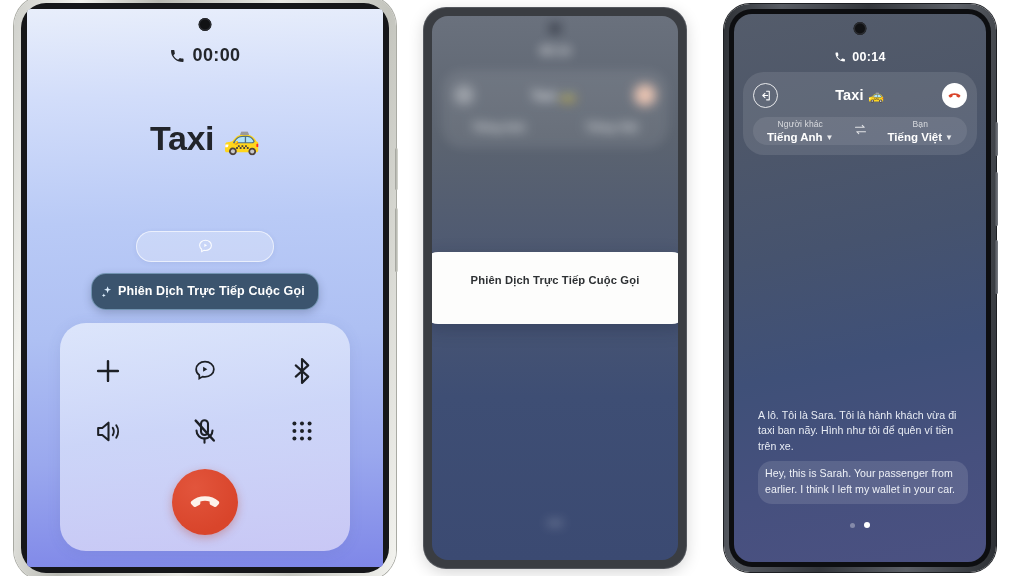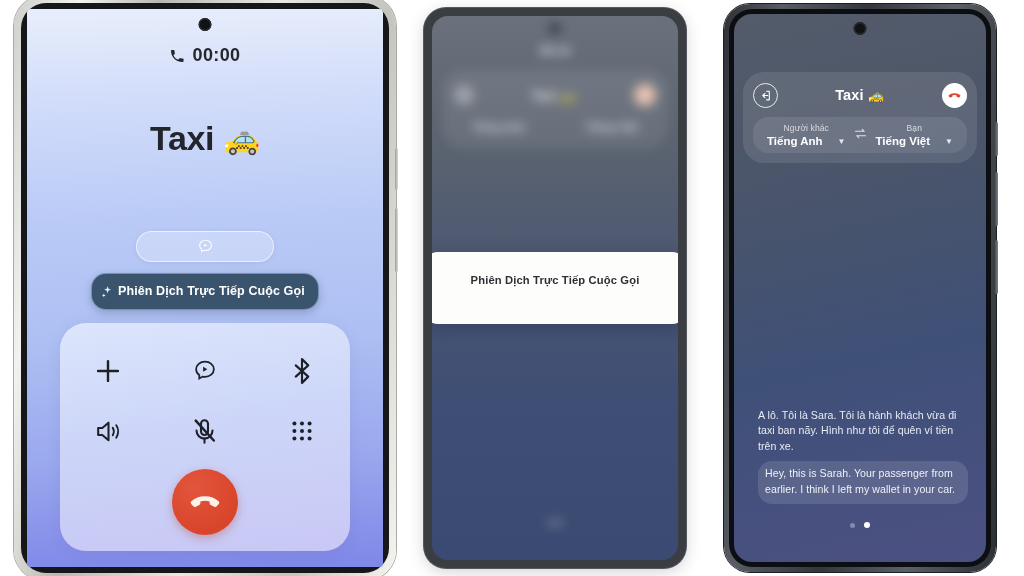--- a/index.html
+++ b/index.html
@@ -220,30 +220,30 @@
   .r-title {
     color:#fff; font-size:14.5px; font-weight:700; letter-spacing:.1px;
     display:flex; align-items:center; gap:5px;
   }
   .r-title .cab { font-size:13px; }
   .r-hangup {
     width:25px; height:25px; border-radius:50%; background:#fff;
     display:flex; align-items:center; justify-content:center;
   }
   .r-langbar {
-    margin-top:7px; height:36px; border-radius:15px;
+    margin-top:7px; height:28px; border-radius:15px;
     background:rgba(255,255,255,.09);
     display:flex; align-items:center; justify-content:space-between;
     padding:6px 14px;
   }
   .r-lang { text-align:center; }
   .r-lang .lab { color:rgba(255,255,255,.72); font-size:8.5px; letter-spacing:.1px; }
   .r-lang .val {
     color:#fff; font-size:11.5px; font-weight:700; margin-top:2px;
-    display:flex; align-items:center; justify-content:center; gap:15px;
+    display:flex; align-items:center; justify-content:center; gap:3px;
   }
   .chev { font-size:8px; opacity:.85; }
   .swap-ico { opacity:.8; }
 
   .r-msgs { position:absolute; left:24px; right:18px; bottom:58px; }
   .msg-plain {
     color:#e8ecf4; font-size:10.6px; line-height:1.46; letter-spacing:.05px;
     padding:0 6px 4px 0;
   }
   .msg-box {
@@ -395,20 +395,26 @@
   <div class="phone" id="phone-right">
     <div class="frame-outer"></div>
     <div class="sidebtn b1"></div>
     <div class="sidebtn b2"></div>
     <div class="sidebtn b3"></div>
     <div class="bezel"></div>
 
     <div class="screen">
       <div class="punchhole" style="top:8px"></div>
 
+      <div class="r-timer">
+        <svg width="12" height="12" viewBox="0 0 24 24">
+          <path fill="#ffffff" d="M6.6 10.8c1.5 3 4 5.5 7 7l2.3-2.3c.3-.3.7-.4 1.1-.3 1.2.4 2.5.6 3.8.6.6 0 1 .4 1 1V20c0 .6-.4 1-1 1C10.5 21 3 13.5 3 4c0-.6.4-1 1-1h3.2c.6 0 1 .4 1 1 0 1.3.2 2.6.6 3.8.1.4 0 .8-.3 1.1L6.6 10.8z"></path>
+        </svg>
+        <span>00:14</span>
+      </div>
 
       <div class="r-panel">
         <div class="r-head">
           <div class="r-back">
             <svg width="13" height="13" viewBox="0 0 24 24">
               <path fill="none" stroke="#ffffff" stroke-width="2" stroke-linecap="round" stroke-linejoin="round" d="M14 4h5v16h-5"></path>
               <path fill="none" stroke="#ffffff" stroke-width="2" stroke-linecap="round" stroke-linejoin="round" d="M11 8l-4 4 4 4M7 12h9"></path>
             </svg>
           </div>
           <div class="r-title">

